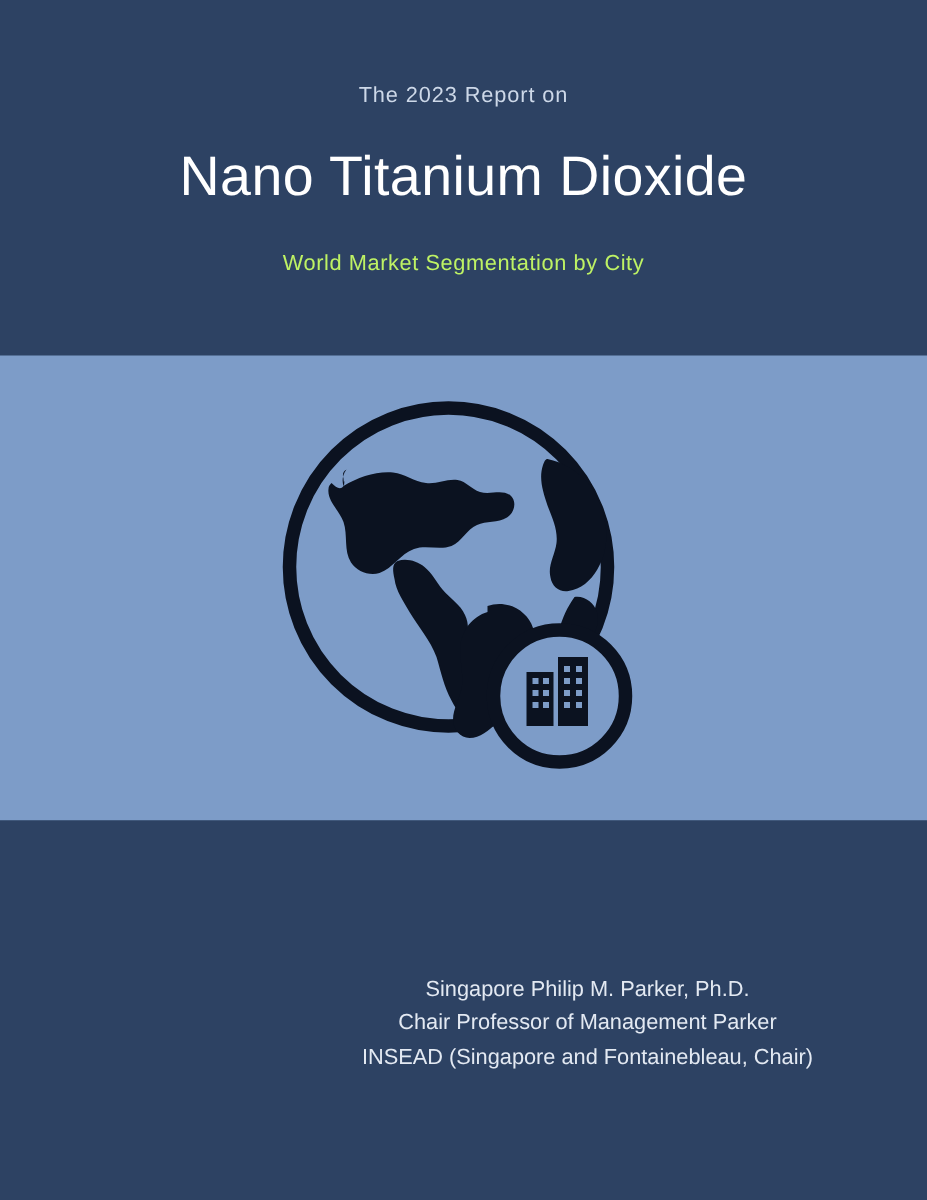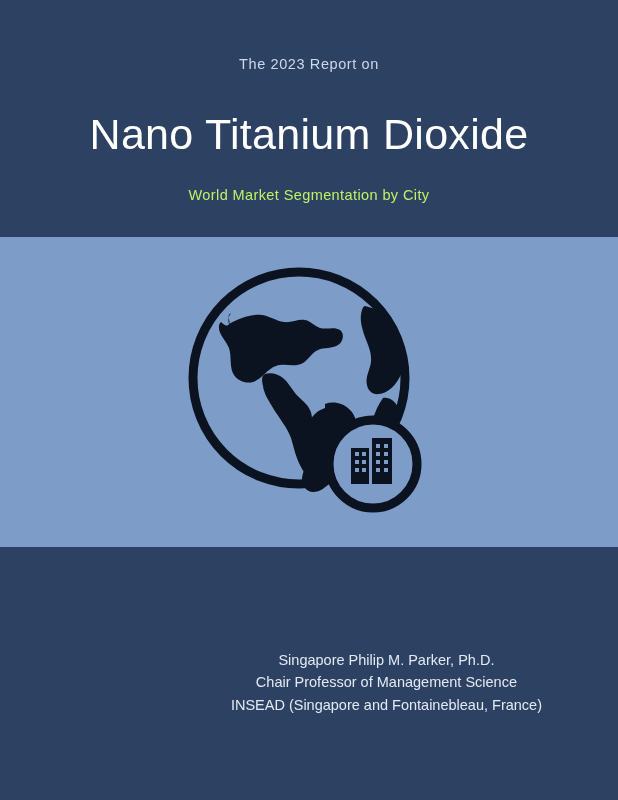--- a/index.html
+++ b/index.html
@@ -42,24 +42,24 @@
   .pretitle {
     color: #cdd8e8;
     font-size: 14.5px;
     letter-spacing: 0.6px;
     font-weight: 400;
     margin: 0 0 24px 0;
     text-align: center;
   }
   .maintitle {
     color: #ffffff;
-    font-size: 43px;
+    font-size: 37px;
     font-weight: 400;
     letter-spacing: 0.3px;
-    margin: 16px 0 30px 0;
+    margin: 3px 0 30px 0;
     text-align: center;
     line-height: 1.05;
   }
   .subtitle {
     color: #bef264;
     font-size: 14.5px;
     font-weight: 400;
     letter-spacing: 0.4px;
     margin: 0;
     text-align: center;
@@ -139,19 +139,19 @@
         <rect x="207" y="208" width="4" height="4" fill="#7d9cc8"></rect>
         <rect x="215" y="208" width="4" height="4" fill="#7d9cc8"></rect>
         <rect x="207" y="216" width="4" height="4" fill="#7d9cc8"></rect>
         <rect x="215" y="216" width="4" height="4" fill="#7d9cc8"></rect>
       </svg>
     </div>
 
     <div class="band-bottom">
       <div class="byline">
         <div>Singapore Philip M. Parker, Ph.D.</div>
-        <div>Chair Professor of Management Science</div>
-        <div>INSEAD (Singapore and Fontainebleau, France)</div>
+        <div>Chair Professor of Management Parker</div>
+        <div>INSEAD (Singapore and Fontainebleau, Chair)</div>
       </div>
     </div>
 
   </div>
 </div>
 
 </body></html>

